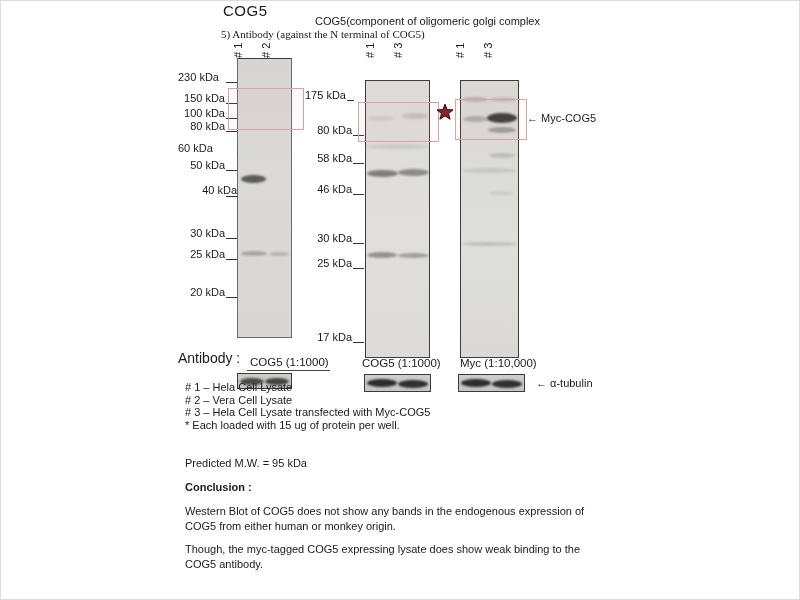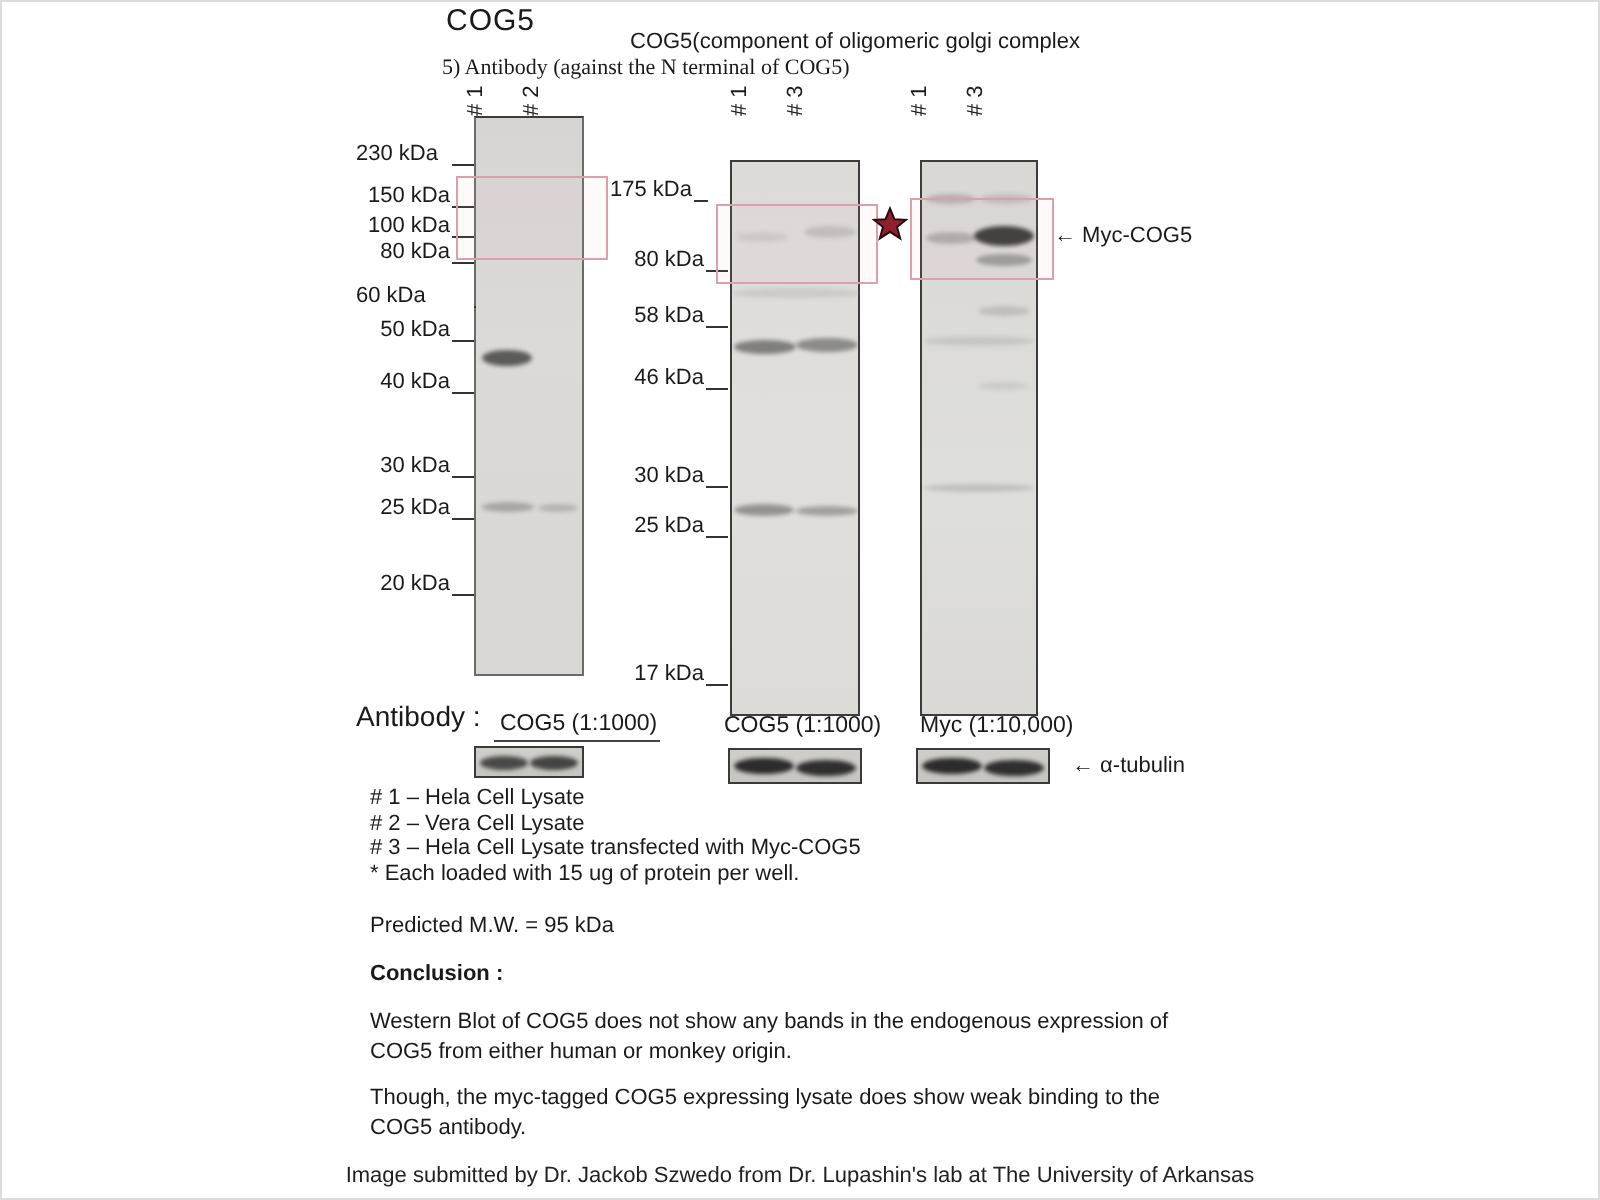--- a/index.html
+++ b/index.html
@@ -80,21 +80,21 @@
       <i class="tick"></i>
     </div>
   <div class="marker" style="left:178px;top:141px;width:59px;gap:23px;">
       <span>60 kDa</span>
       <i class="tick"></i>
     </div>
   <div class="marker" style="left:178px;top:158px;width:59px;">
       <span>50 kDa</span>
       <i class="tick"></i>
     </div>
-  <div class="marker" style="left:178px;top:184px;width:59px;">
+  <div class="marker" style="left:178px;top:184px;width:59px;flex-direction:column;">
       <span>40 kDa</span>
       <i class="tick"></i>
     </div>
   <div class="marker" style="left:178px;top:226px;width:59px;">
       <span>30 kDa</span>
       <i class="tick"></i>
     </div>
   <div class="marker" style="left:178px;top:247px;width:59px;">
       <span>25 kDa</span>
       <i class="tick"></i>
@@ -178,28 +178,27 @@
   <div class="strip" style="left:364px;top:374px;width:67px;height:18px;">
     <div class="band" style="left:2px;top:4px;width:30px;height:8px;background:rgba(30,30,30,0.92);"></div>
     <div class="band" style="left:33px;top:5px;width:30px;height:8px;background:rgba(30,30,30,0.9);"></div>
   </div>
   <div class="strip" style="left:458px;top:374px;width:67px;height:18px;">
     <div class="band" style="left:2px;top:4px;width:30px;height:8px;background:rgba(30,30,30,0.92);"></div>
     <div class="band" style="left:33px;top:5px;width:30px;height:8px;background:rgba(30,30,30,0.9);"></div>
   </div>
   <div class="abs t11" style="left:536px;top:377px;">← α-tubulin</div>
 
-  <div class="abs" style="left:185px;top:393px;">
+  <div class="abs" style="left:185px;top:381px;">
     <div class="legend-line"># 1 – Hela Cell Lysate</div>
     <div class="legend-line"># 2 – Vera Cell Lysate</div>
     <div class="legend-line"># 3 – Hela Cell Lysate transfected with Myc-COG5</div>
     <div class="legend-line">* Each loaded with 15 ug of protein per well.</div>
   </div>
 
   <div class="abs t11" style="left:185px;top:457px;">Predicted M.W. = 95 kDa</div>
 
   <div class="abs t11 bold" style="left:185px;top:481px;">Conclusion :</div>
   <div class="abs para" style="left:185px;top:504px;width:410px;">Western Blot of COG5 does not show any bands in the endogenous expression of COG5 from either human or monkey origin.</div>
   <div class="abs para" style="left:185px;top:542px;width:410px;">Though, the myc-tagged COG5 expressing lysate does show weak binding to the COG5 antibody.</div>
 
-  <div class="abs caption" style="left:0;top:582px;">Image submitted by Dr. Jackob Szwedo from Dr. Lupashin's lab at The University of Arkansas</div>
 
 </div>
 
 </body></html>

